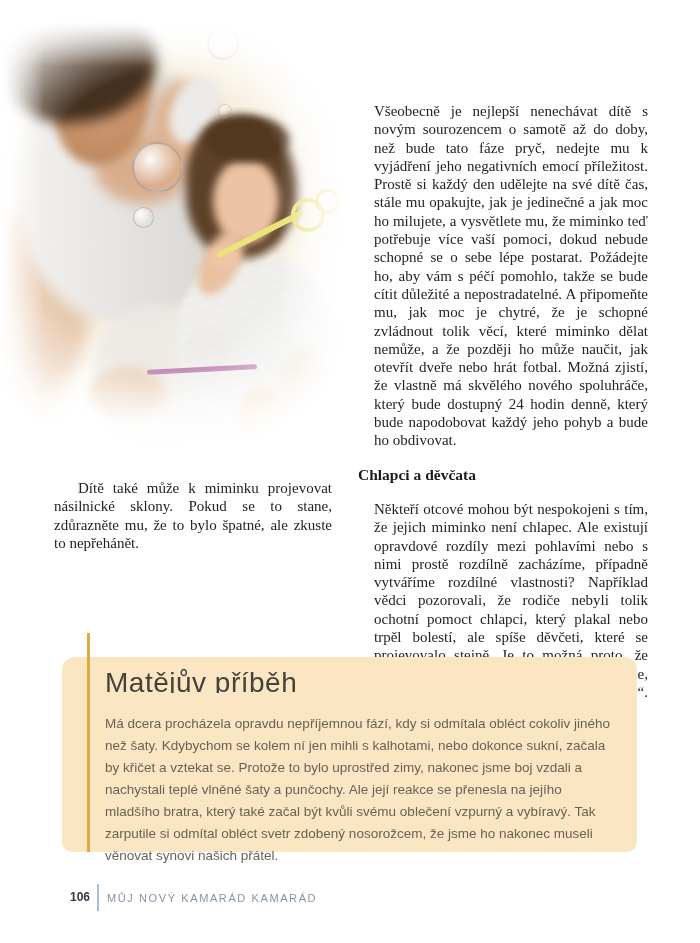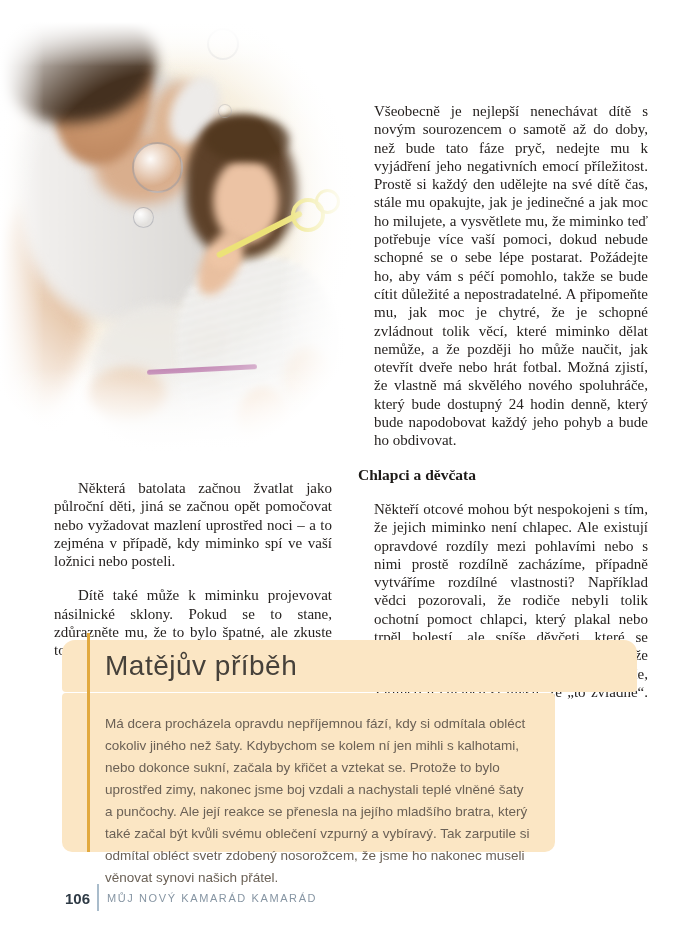--- a/index.html
+++ b/index.html
@@ -53,33 +53,33 @@
       radial-gradient(ellipse 62% 56% at 44% 44%, rgba(255,255,255,0) 58%, rgba(255,255,255,.7) 86%, #fff 100%);}
   
   .col{position:absolute;color:#262220;font-size:15px;line-height:18.3px;text-align:justify;}
   .col p{margin:16px;}
   .col-right{left:358px;top:86px;width:306px;}
   .col-left{left:38px;top:463px;width:310px;}
   .col-left p{text-indent:24px;}
   .section-heading{font-family:"Liberation Serif", serif;font-weight:bold;font-size:15.5px;
     margin:10px 0 2px 0;color:#1d1a17;text-align:left;}
   
-  .box-header{position:absolute;left:62px;top:640px;width:575px;height:52px;background:#fbe6c4;
+  .box-header{position:absolute;left:62px;top:657px;width:575px;height:52px;background:#fbe6c4;
     border-radius:13px 13px 4px 4px;}
   .box-header h2{margin:0;padding:10px 0 0 43px;font-family:"Liberation Sans", sans-serif;
     font-weight:400;font-size:28px;color:#46413a;letter-spacing:.5px;}
-  .box-body{position:absolute;left:62px;top:693px;width:493px;height:159px;background:#fbe6c4;
+  .box-body{position:absolute;left:62px;top:693px;width:575px;height:159px;background:#fbe6c4;
     border-radius:4px 4px 10px 10px;box-sizing:border-box;padding:20px 22px 0 43px;}
   .box-body p{margin:0;font-family:"Liberation Sans", sans-serif;font-size:13.5px;line-height:22px;
     color:#6b6156;}
   .gold-line{position:absolute;left:87px;top:633px;width:3px;height:219px;background:#e2a93e;}
   
   .footer{position:absolute;left:0;top:884px;width:700px;height:30px;font-family:"Liberation Sans", sans-serif;}
   .page-number{position:absolute;left:56px;top:6px;width:34px;text-align:right;font-weight:bold;
-    font-size:15px;color:#2e3a45;}
+    font-size:12px;color:#2e3a45;}
   .footer-divider{position:absolute;left:97px;top:0;width:2px;height:27px;background:#a9bccb;}
   .book-title{position:absolute;left:107px;top:8px;font-size:11px;letter-spacing:1.6px;color:#8695a3;}
 </style>
 </head>
 <body>
 
 <div class="photo">
   <div class="base"></div>
   <div class="ph man-arm"></div>
   <div class="ph tank-top"></div>
@@ -110,21 +110,20 @@
   <div class="fade"></div>
 </div>
 
 <div class="col col-right">
   <p>Všeobecně je nejlepší nenechávat dítě s novým sourozencem o samotě až do doby, než bude tato fáze pryč, nedejte mu k vyjádření jeho negativních emocí příležitost. Prostě si každý den udělejte na své dítě čas, stále mu opakujte, jak je jedinečné a jak moc ho milujete, a vysvětlete mu, že miminko teď potřebuje více vaší pomoci, dokud nebude schopné se o sebe lépe postarat. Požádejte ho, aby vám s péčí pomohlo, takže se bude cítit důležité a nepostradatelné. A připomeňte mu, jak moc je chytré, že je schopné zvládnout tolik věcí, které miminko dělat nemůže, a že později ho může naučit, jak otevřít dveře nebo hrát fotbal. Možná zjistí, že vlastně má skvělého nového spoluhráče, který bude dostupný 24 hodin denně, který bude napodobovat každý jeho pohyb a bude ho obdivovat.</p>
   <h3 class="section-heading">Chlapci a děvčata</h3>
   <p>Někteří otcové mohou být nespokojeni s tím, že jejich miminko není chlapec. Ale existují opravdové rozdíly mezi pohlavími nebo s nimi prostě rozdílně zacházíme, případně vytváříme rozdílné vlastnosti? Například vědci pozorovali, že rodiče nebyli tolik ochotní pomoct chlapci, který plakal nebo trpěl bolestí, ale spíše děvčeti, které se projevovalo stejně. Je to možná proto, že rodiče mnohem více ochraňují děvče, zatímco u chlapce si myslí, že „to zvládne“. Zjednodušeně řečeno,</p>
 </div>
 
 <div class="col col-left">
-  <p>Některá batolata začnou žvatlat jako půlroční děti, jiná se začnou opět pomočovat nebo vyžadovat mazlení uprostřed noci – a to zejména v případě, kdy miminko spí ve vaší ložnici nebo posteli.</p>
   <p>Dítě také může k miminku projevovat násilnické sklony. Pokud se to stane, zdůrazněte mu, že to bylo špatné, ale zkuste to nepřehánět.</p>
 </div>
 
 <div class="box-header">
   <h2>Matějův příběh</h2>
 </div>
 <div class="box-body">
   <p>Má dcera procházela opravdu nepříjemnou fází, kdy si odmítala obléct cokoliv jiného než šaty. Kdybychom se kolem ní jen mihli s kalhotami, nebo dokonce sukní, začala by křičet a vztekat se. Protože to bylo uprostřed zimy, nakonec jsme boj vzdali a nachystali teplé vlněné šaty a punčochy. Ale její reakce se přenesla na jejího mladšího bratra, který také začal být kvůli svému oblečení vzpurný a vybíravý. Tak zarputile si odmítal obléct svetr zdobený nosorožcem, že jsme ho nakonec museli věnovat synovi našich přátel.</p>
 </div>
 <div class="gold-line"></div>

